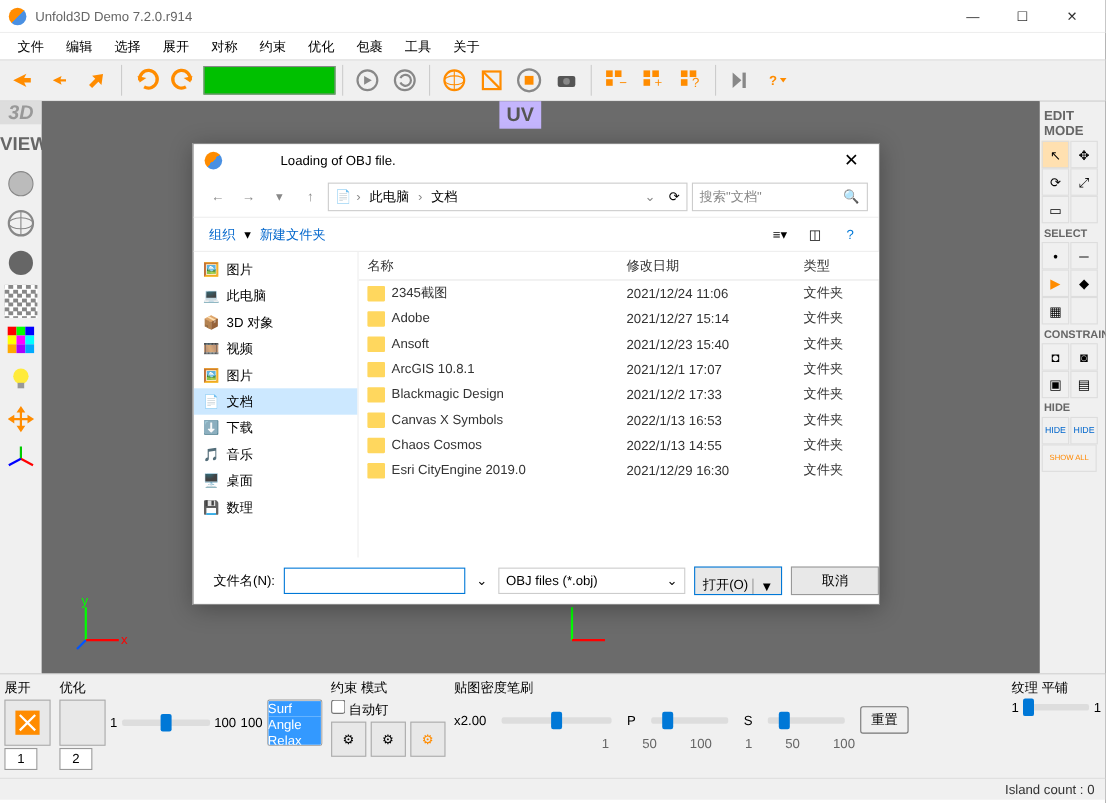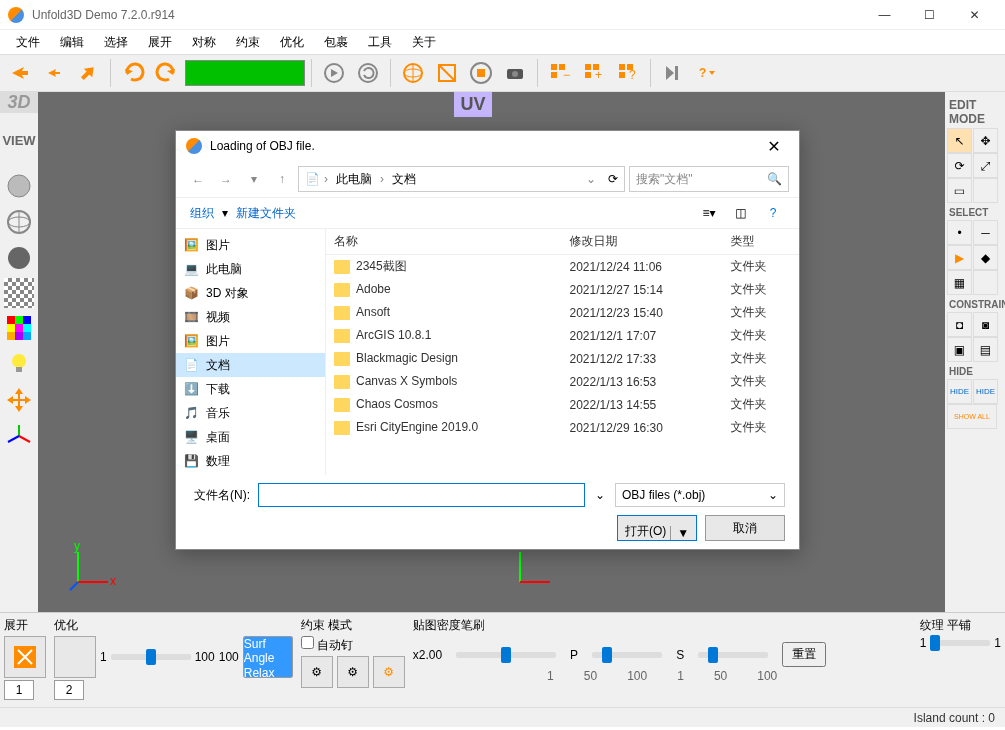--- a/index.html
+++ b/index.html
@@ -9,21 +9,21 @@
 .titlebar .title{color:#666;flex:1;}
 .titlebar .wbtn{width:45px;height:30px;display:flex;align-items:center;justify-content:center;color:#333;}
 .menubar{height:24px;display:flex;align-items:center;padding:0 8px;gap:4px;}
 .menubar span{padding:2px 8px;cursor:pointer;}
 .toolbar{height:38px;background:#f0f0f0;display:flex;align-items:center;padding:0 4px;gap:2px;border-top:1px solid #ddd;border-bottom:1px solid #ddd;}
 .toolbar .tb{width:32px;height:32px;display:flex;align-items:center;justify-content:center;cursor:pointer;border-radius:2px;}
 .toolbar .sep{width:1px;height:28px;background:#ccc;margin:0 4px;}
 .toolbar .greenbox{width:120px;height:26px;background:#00c000;border:1px solid #888;}
 .main{display:flex;height:520px;background:#6b6b6b;}
 .left-tools{width:38px;background:#f0f0f0;display:flex;flex-direction:column;}
-.left-tools .lbl{font-size:13px;font-weight:bold;color:#666;text-align:center;padding:20px 0;}
+.left-tools .lbl{font-size:17px;font-weight:bold;color:#666;text-align:center;padding:8px 0;}
 .left-tools .tb{width:34px;height:34px;margin:1px auto;display:flex;align-items:center;justify-content:center;cursor:pointer;}
 .viewport{flex:1;position:relative;background:#6b6b6b;}
 .viewport .badgeuv{position:absolute;right:50%;top:0;background:#c4b5fd;color:#555;font-size:18px;font-weight:bold;padding:2px 6px;}
 .axis{position:absolute;bottom:20px;left:30px;}
 .axis2{position:absolute;bottom:20px;left:52%;}
 .right-tools{width:60px;background:#f0f0f0;display:flex;flex-direction:column;padding:2px;}
 .right-tools .sec{font-size:10px;font-weight:bold;color:#666;padding:4px 2px 2px;}
 .right-tools .row{display:flex;gap:1px;}
 .right-tools .tb{width:25px;height:25px;background:#f0f0f0;border:1px solid #ddd;display:flex;align-items:center;justify-content:center;cursor:pointer;}
 .bottom-panel{height:95px;background:#f0f0f0;display:flex;padding:4px;gap:8px;border-top:1px solid #ccc;}
@@ -34,21 +34,21 @@
 .bp-sec input[type=text]{width:30px;height:20px;border:1px solid #999;text-align:center;}
 .bp-sec select{width:50px;height:42px;border:1px solid #999;background:#fff;}
 .bp-sec select option{background:#3399ff;color:#fff;}
 .slider-track{width:80px;height:6px;background:#ddd;position:relative;border-radius:2px;}
 .slider-thumb{width:10px;height:16px;background:#0078d7;position:absolute;top:-5px;border-radius:2px;}
 .statusbar{height:20px;background:#f0f0f0;display:flex;justify-content:flex-end;align-items:center;padding:0 10px;color:#333;border-top:1px solid #ddd;}
 
 .dialog{position:absolute;left:175px;top:130px;width:625px;height:420px;background:#fff;border:1px solid #888;box-shadow:0 4px 20px rgba(0,0,0,0.3);display:flex;flex-direction:column;}
 .dlg-title{height:30px;display:flex;align-items:center;padding:0 10px;}
 .dlg-title .logo{width:16px;height:16px;border-radius:50%;background:linear-gradient(135deg,#ff8c00 50%,#4a90e2 50%);margin-right:8px;}
-.dlg-title .t{flex:1;}
+.dlg-title .t{flex:1;margin-left:45px;}
 .dlg-title .close{width:30px;text-align:center;font-size:16px;cursor:pointer;}
 .dlg-nav{height:36px;display:flex;align-items:center;padding:0 10px;gap:4px;}
 .dlg-nav .navbtn{width:24px;height:24px;display:flex;align-items:center;justify-content:center;color:#888;cursor:pointer;}
 .dlg-nav .path{flex:1;height:26px;border:1px solid #ccc;display:flex;align-items:center;padding:0 6px;gap:4px;}
 .dlg-nav .path .seg{padding:0 4px;}
 .dlg-nav .path .chev{color:#888;}
 .dlg-nav .search{width:160px;height:26px;border:1px solid #ccc;display:flex;align-items:center;padding:0 6px;color:#888;}
 .dlg-toolbar{height:32px;display:flex;align-items:center;padding:0 14px;gap:8px;border-top:1px solid #eee;border-bottom:1px solid #eee;}
 .dlg-toolbar .link{color:#0066cc;cursor:pointer;}
 .dlg-toolbar .spacer{flex:1;}
@@ -56,21 +56,21 @@
 .dlg-body{flex:1;display:flex;overflow:hidden;}
 .dlg-tree{width:150px;border-right:1px solid #eee;overflow-y:auto;padding:4px 0;}
 .dlg-tree .item{height:24px;display:flex;align-items:center;padding:0 8px;gap:6px;cursor:pointer;}
 .dlg-tree .item.sel{background:#cce8ff;}
 .dlg-tree .item .ic{width:16px;height:16px;display:flex;align-items:center;justify-content:center;}
 .dlg-list{flex:1;overflow:auto;}
 .dlg-list table{width:100%;border-collapse:collapse;}
 .dlg-list th{text-align:left;padding:4px 8px;font-weight:normal;color:#333;border-bottom:1px solid #eee;position:sticky;top:0;background:#fff;}
 .dlg-list td{padding:3px 8px;color:#333;margin-top:25px;}
 .dlg-list .folder-ic{width:16px;height:14px;background:#ffd75e;display:inline-block;vertical-align:middle;margin-right:6px;border-radius:1px;}
-.dlg-bottom{padding:8px 14px;display:flex;flex-direction:column;gap:8px;}
+.dlg-bottom{padding:8px 14px;display:flex;gap:8px;}
 .dlg-row{display:flex;align-items:center;gap:8px;}
 .dlg-row .lbl{width:60px;text-align:right;}
 .dlg-row input{flex:1;height:24px;border:1px solid #0078d7;padding:0 4px;}
 .dlg-row .combo{width:170px;height:24px;border:1px solid #ccc;padding:0 6px;display:flex;align-items:center;justify-content:space-between;}
 .dlg-row .btn{width:80px;height:26px;border:1px solid #999;background:#e8e8e8;cursor:pointer;display:flex;align-items:center;justify-content:center;}
 .dlg-row .btn.primary{border:1px solid #0078d7;align-items:flex-end;}
 .checker{background:repeating-conic-gradient(#888 0 25%,#fff 0 50%) 0 0/8px 8px;}
 </style>
 </head>
 <body>

